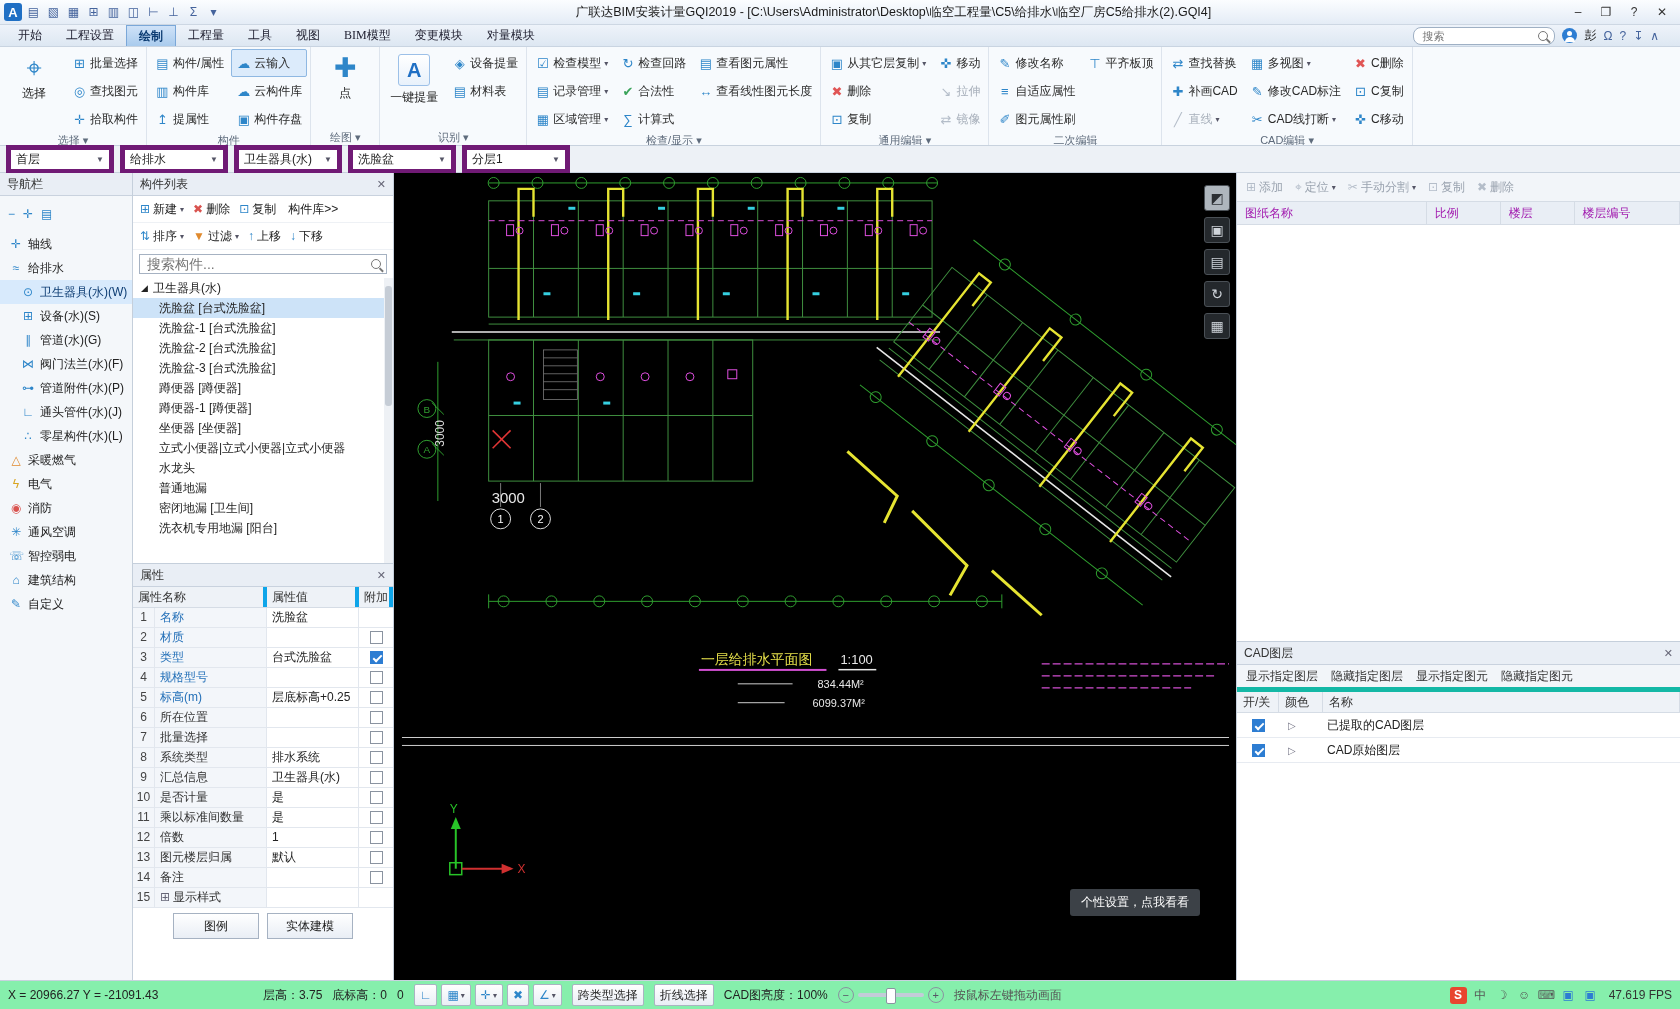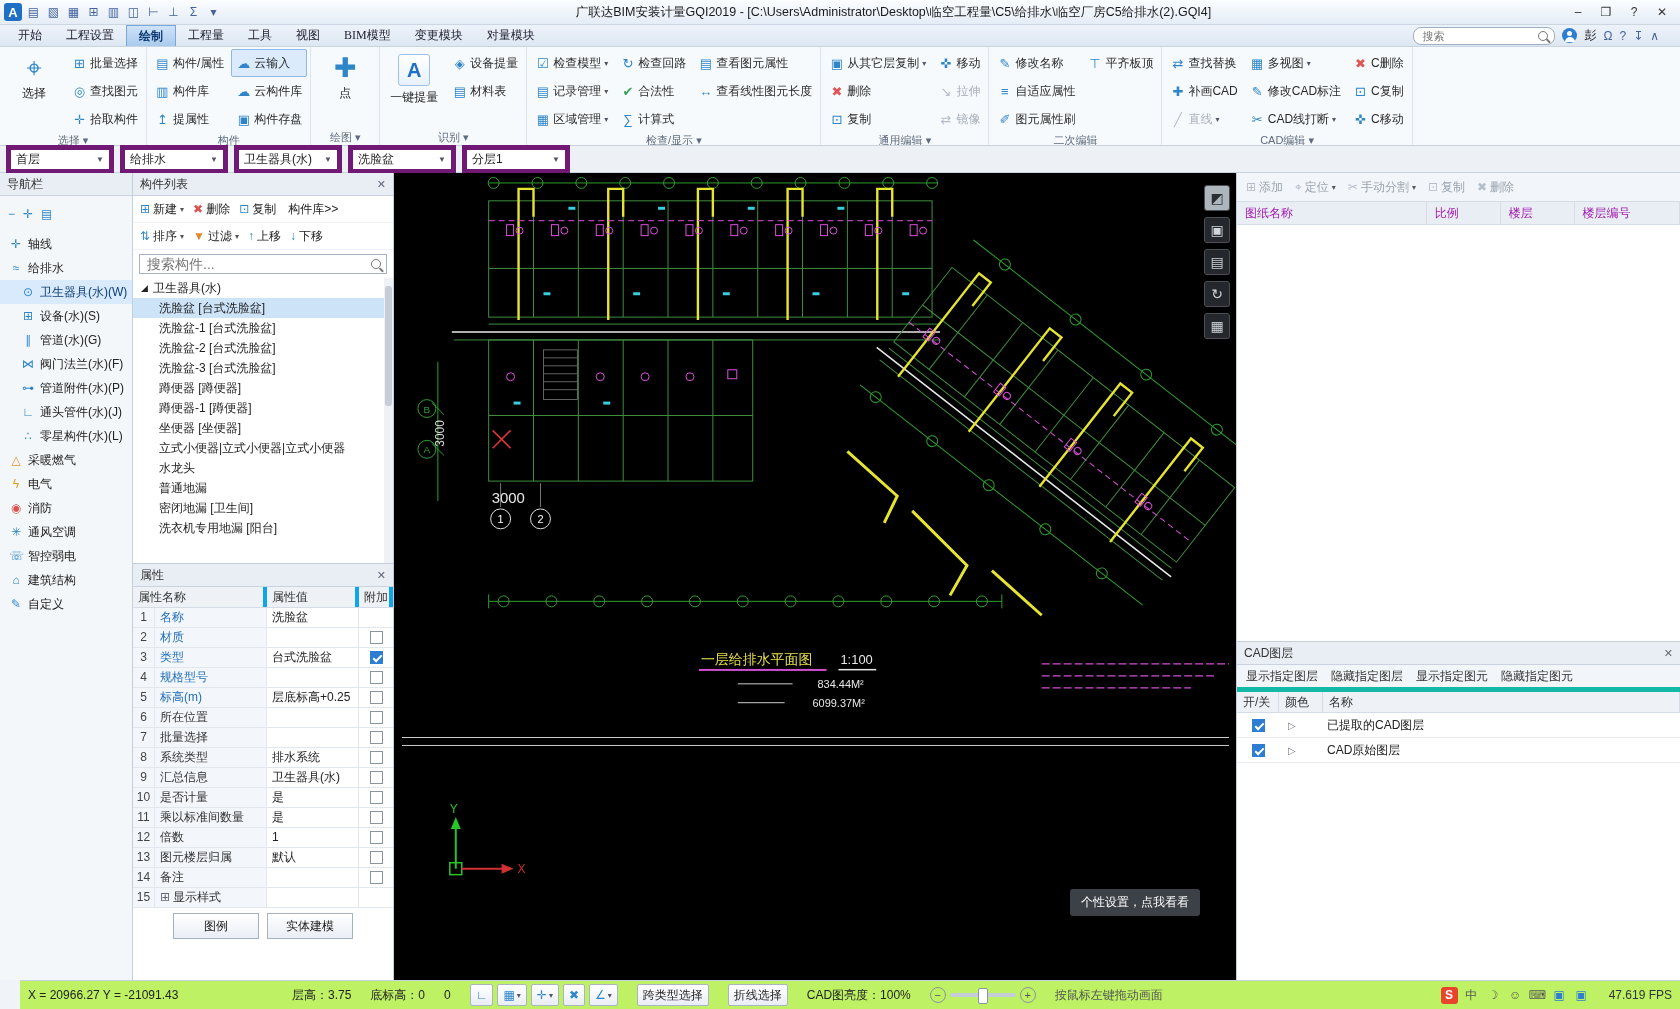--- a/index.html
+++ b/index.html
@@ -135,22 +135,22 @@
   .lbtns{height:22px;flex:0 0 22px;display:flex;align-items:center;gap:13px;padding:0 9px;border-bottom:5px solid #14b8a6;}
   .lbtn{color:#333;white-space:nowrap;}
   .lhead{display:grid;grid-template-columns:42px 44px 1fr;height:20px;line-height:20px;background:#eef2f7;border-bottom:1px solid #d5dce5;}
   .lhead span{padding-left:6px;border-right:1px solid #d5dce5;color:#333;}
   .lrow{display:grid;grid-template-columns:42px 44px 1fr;height:24px;background:#fff;border-bottom:1px solid #e7ebf1;align-items:center;}
   .lrow .c1{display:flex;justify-content:center;}
   .lrow .c2{color:#778;padding-left:9px;font-size:10px;}
   .lrow .c3{padding-left:4px;}
   .lbody{flex:1;background:#fff;}
   
-  .statusbar{height:28px;flex:0 0 28px;background:#bef264;border-top:1px solid #c8d2de;display:flex;
-             align-items:center;gap:19px;padding:0 8px;white-space:nowrap;margin-left:20px;}
+  .statusbar{height:28px;flex:0 0 28px;background:#86efac;border-top:1px solid #c8d2de;display:flex;
+             align-items:center;gap:10px;padding:0 8px;white-space:nowrap;}
   .coords{width:245px;flex:0 0 245px;color:#222;}
   .sbtn{height:20px;border:1px solid #aab4c2;background:linear-gradient(#fff,#e9eef5);padding:0 5px;
         display:flex;align-items:center;gap:2px;border-radius:2px;}
   .sbtn .ic{color:#2e86c9;font-size:12px;}
   .slider{display:flex;align-items:center;gap:4px;}
   .rnd{width:14px;height:14px;border:1px solid #8a93a0;border-radius:50%;display:flex;align-items:center;
        justify-content:center;font-size:11px;color:#556;line-height:1;}
   .track{width:66px;height:4px;background:#c3ccd8;border-radius:2px;position:relative;}
   .thumb2{position:absolute;left:28px;top:-5px;width:8px;height:14px;background:#fff;border:1px solid #8a93a0;border-radius:2px;}
   .ime{display:flex;align-items:center;gap:5px;margin-left:auto;}

